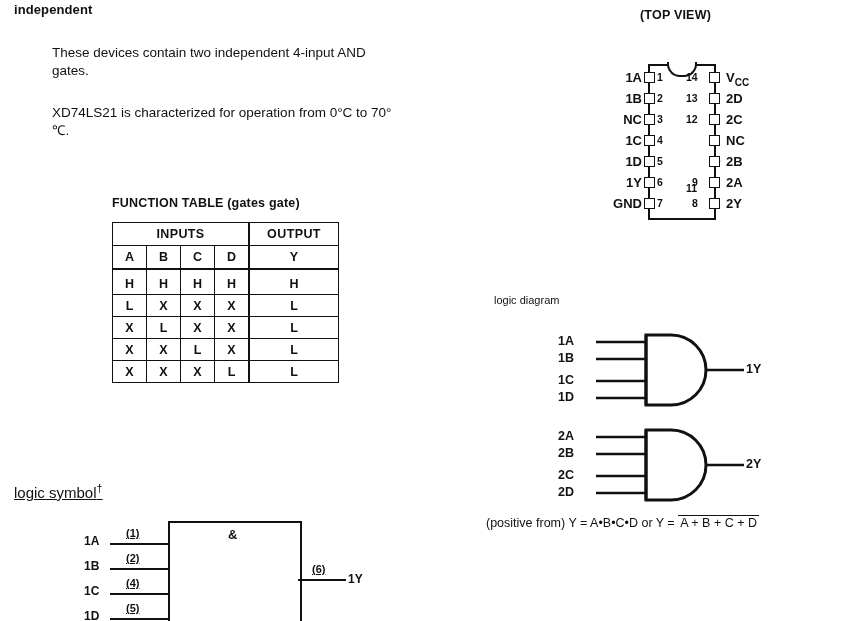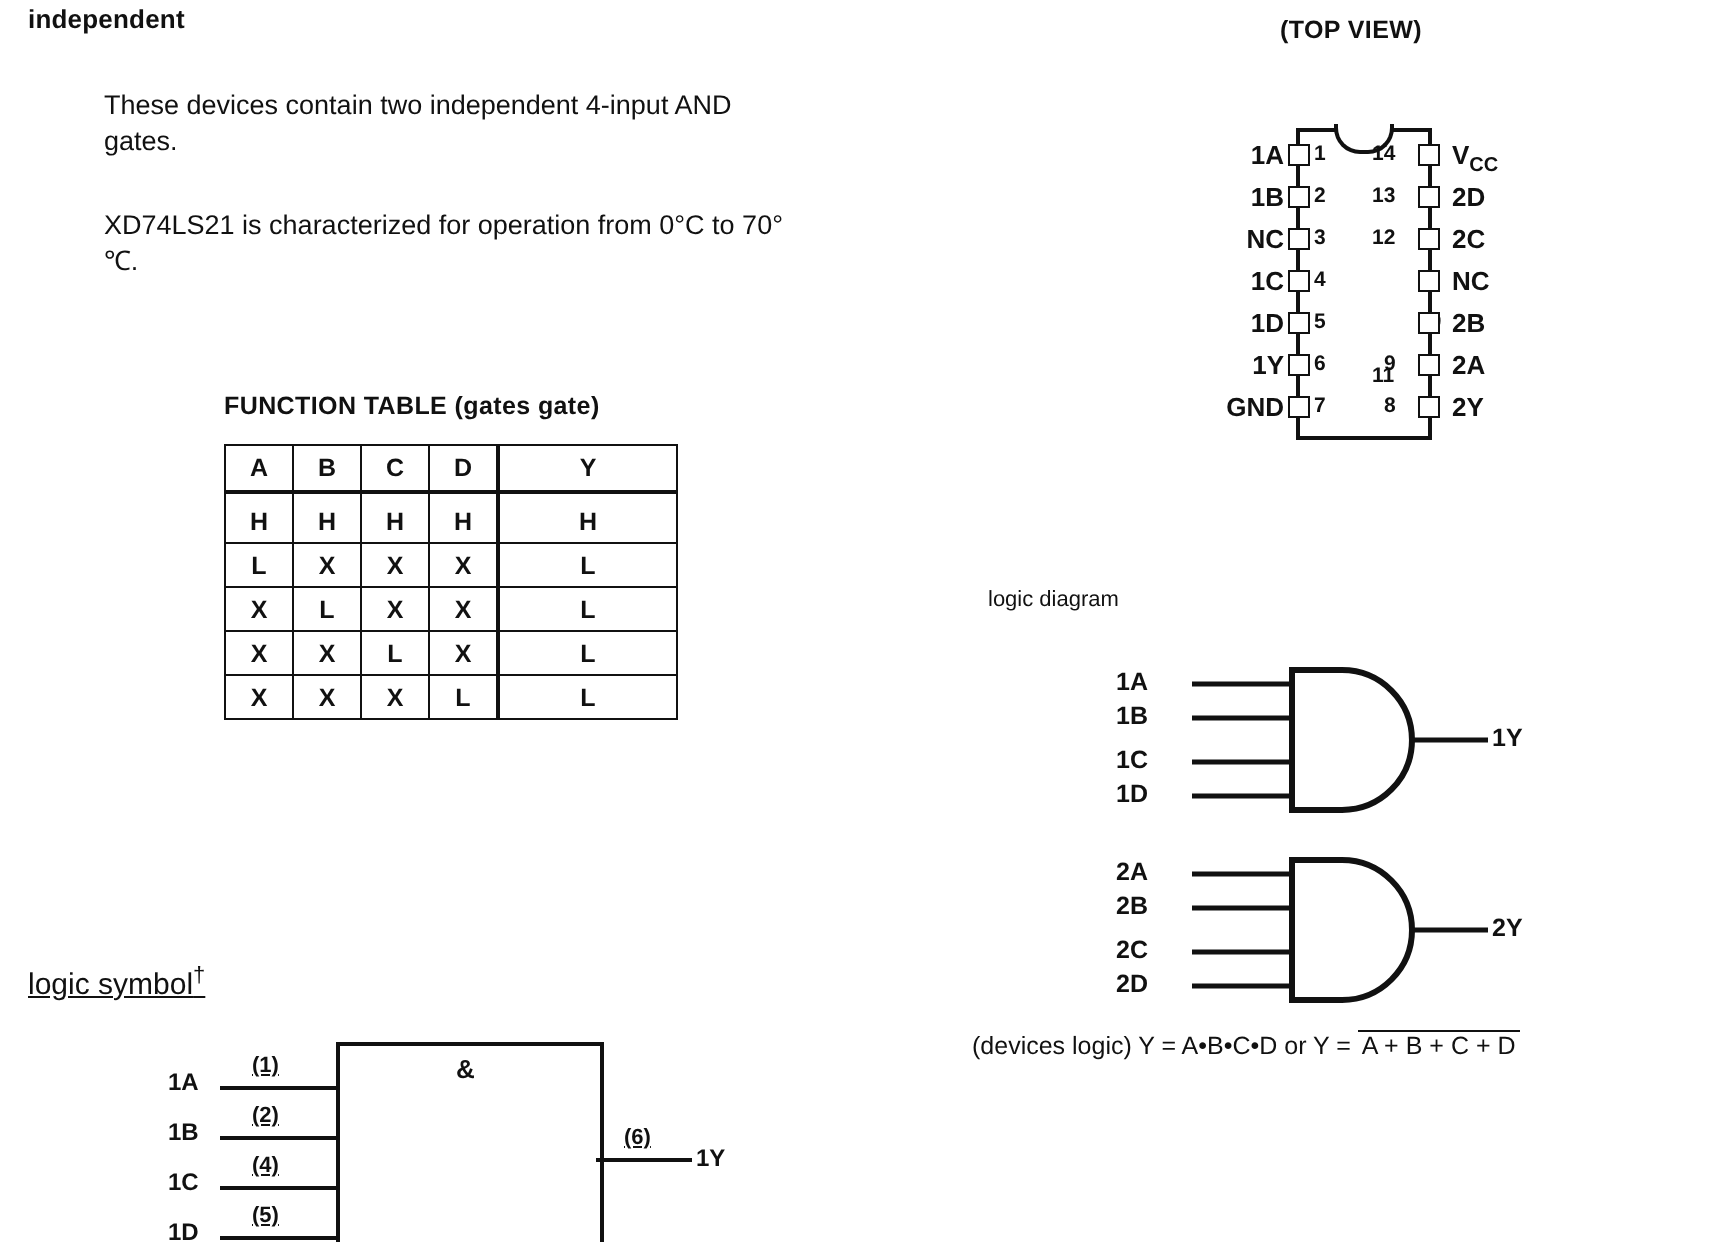--- a/index.html
+++ b/index.html
@@ -65,20 +65,24 @@
 <body>
 
 <div class="abs" id="desc-title">independent</div>
 <div class="abs" id="desc-p1">These devices contain two independent 4-input AND gates.</div>
 <div class="abs" id="desc-p2">XD74LS21 is characterized for operation from 0°C to 70°℃.</div>
 
 <div class="abs" id="ft-title">FUNCTION TABLE (gates gate)</div>
 <div class="abs" id="func-table">
   <table class="ftab">
     <tbody>
+        <tr>
+      <th class="inputs" colspan="4">INPUTS</th>
+      <th class="output thickleft">OUTPUT</th>
+    </tr>
     <tr>
       <td class="colhead">A</td>
       <td class="colhead">B</td>
       <td class="colhead">C</td>
       <td class="colhead">D</td>
       <td class="ycol thickleft">Y</td>
     </tr>
     <tr class="firstdata">
       <td class="val nb-top">H</td>
       <td class="val nb-top">H</td>
@@ -207,21 +211,21 @@
 <div class="ld-lbl" style="left:558px;top:390px;">1D</div>
 <div class="ld-out" style="left:746px;top:362px;">1Y</div>
 
 <div class="ld-lbl" style="left:558px;top:429px;">2A</div>
 <div class="ld-lbl" style="left:558px;top:446px;">2B</div>
 <div class="ld-lbl" style="left:558px;top:468px;">2C</div>
 <div class="ld-lbl" style="left:558px;top:485px;">2D</div>
 <div class="ld-out" style="left:746px;top:457px;">2Y</div>
 
 <div class="abs" id="eqn">
-  <span>(devices logic)  Y  =  A•B•C•D  or  Y  =</span>
+  <span>(positive from)  Y  =  A•B•C•D  or  Y  =</span>
   <span class="ovl2">
     <span>A</span>
     <span>+</span>
     <span>B</span>
     <span>+</span>
     <span>C</span>
     <span>+</span>
     <span>D</span>
   </span>
 </div>

